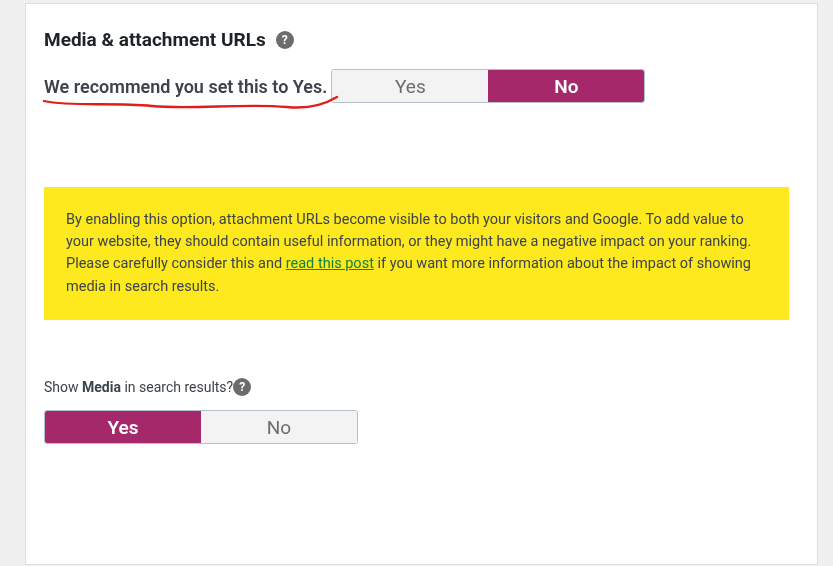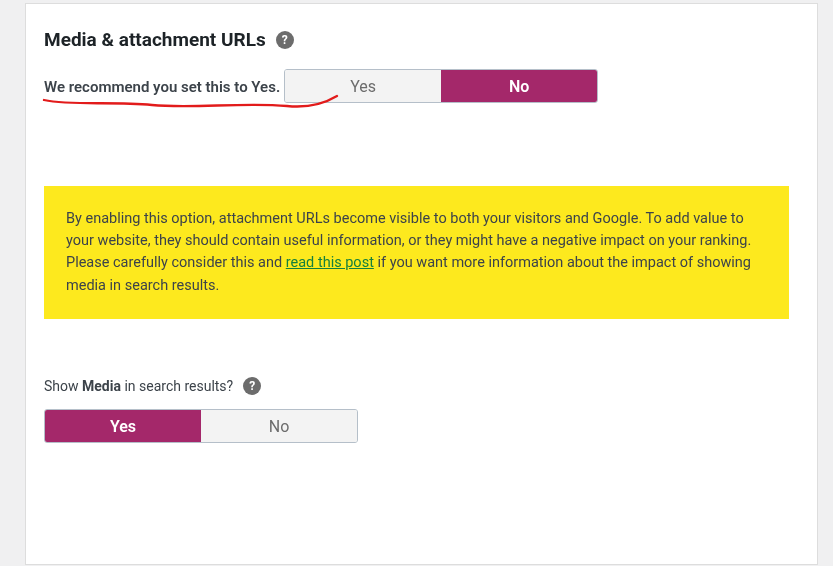--- a/index.html
+++ b/index.html
@@ -42,57 +42,56 @@
       font-size: 12px;
       font-weight: 700;
       line-height: 1;
     }
     .recommend-wrap {
       position: relative;
       display: inline-block;
       margin-bottom: 32px;
     }
     .recommend-text {
-      font-size: 15px;
+      font-size: 18px;
       font-weight: 600;
       color: #3c434a;
     }
     .underline-svg {
       position: absolute;
       left: -2px;
       top: 100%;
       margin-top: -4px;
     }
     .field-label {
       font-size: 14px;
       color: #3c434a;
       margin-bottom: 14px;
     }
     .field-label .bold {
       font-weight: 700;
     }
     .field-label-row {
       display: flex;
       align-items: center;
-      gap: 10px;
     }
     .toggle {
       display: inline-flex;
       border: 1px solid #b5bfc9;
       border-radius: 3px;
       overflow: hidden;
       width: 314px;
       height: 34px;
     }
     .toggle-opt {
       flex: 1;
       display: flex;
       align-items: center;
       justify-content: center;
-      font-size: 16px;
+      font-size: 19px;
       cursor: pointer;
       background: #f3f3f3;
       color: #6c6c6c;
     }
     .toggle-opt.active {
       background: #a4286a;
       color: #fff;
       font-weight: 600;
     }
     .notice {

